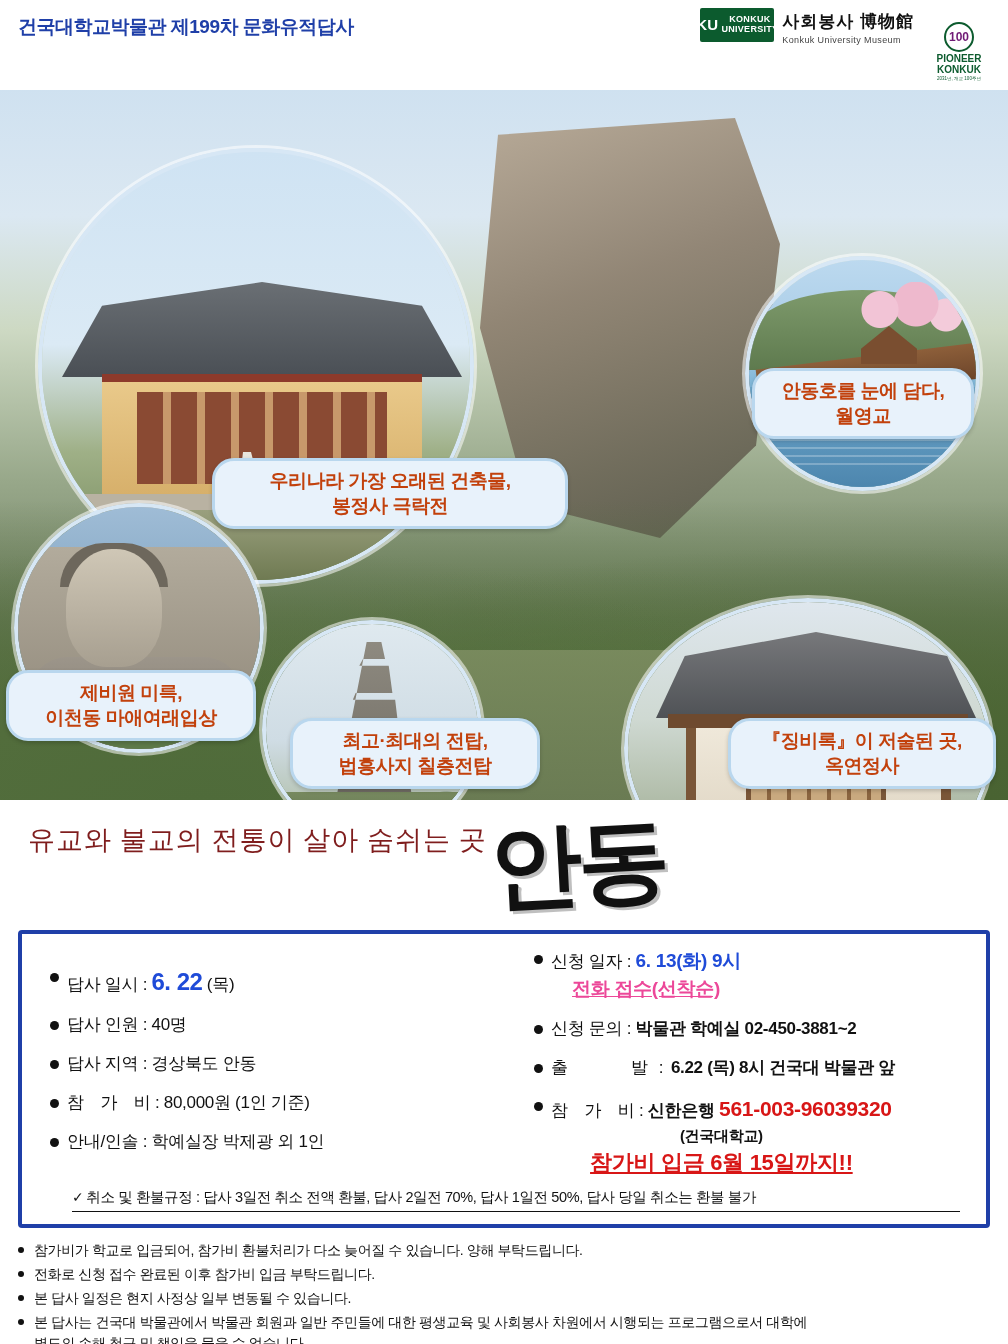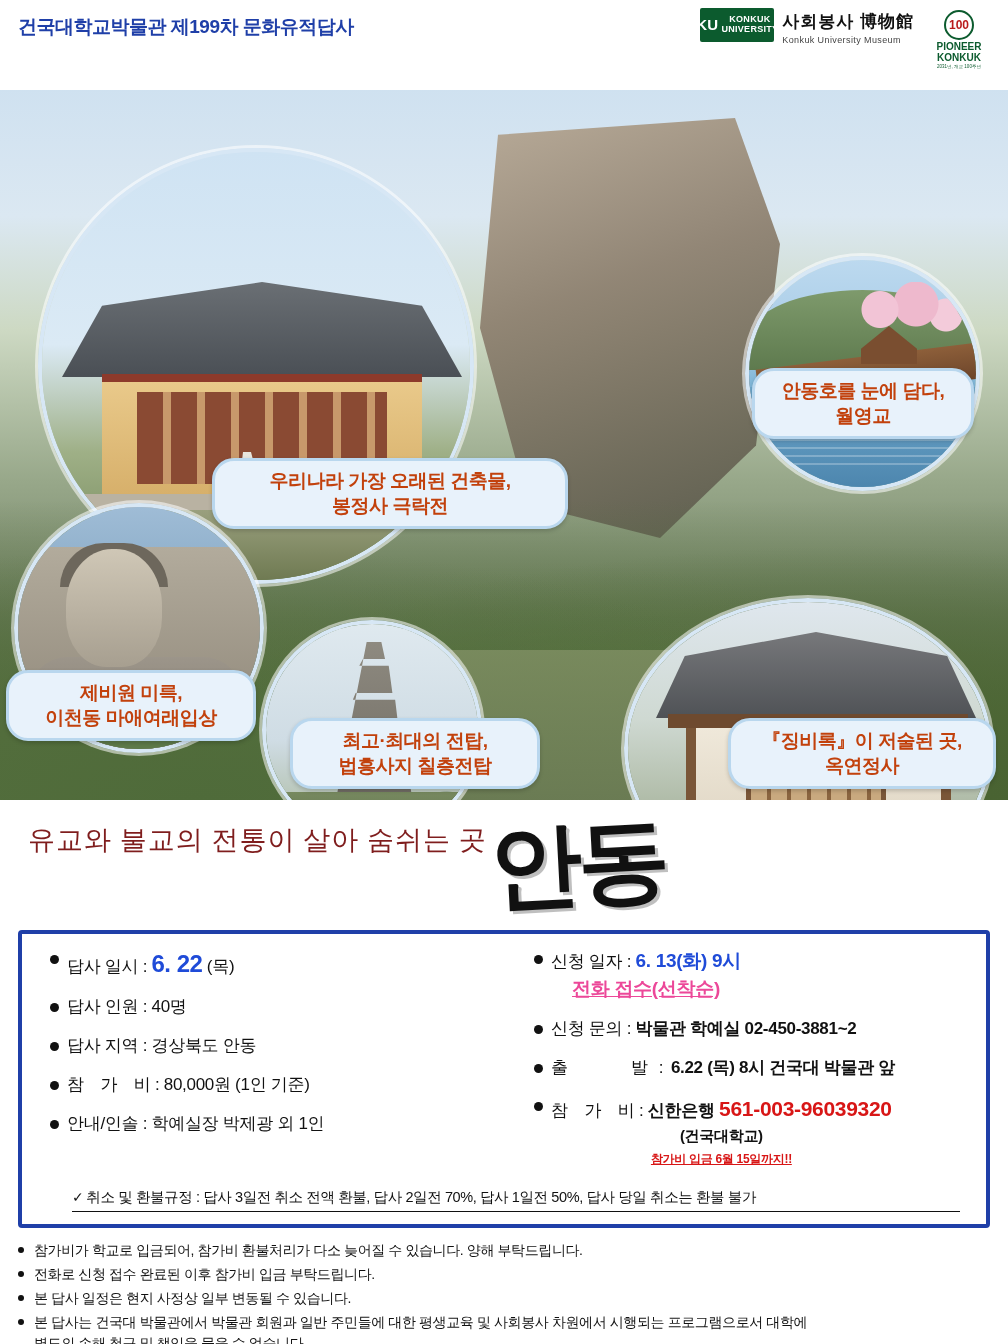--- a/index.html
+++ b/index.html
@@ -37,23 +37,23 @@
   .ku-names { padding-top: 2px; }
   .ku-kr { font-size: 17px; font-weight: bold; color: #111; letter-spacing: 1px; }
   .ku-en { font-size: 9px; color: #444; letter-spacing: 0.4px; margin-top: 2px; }
   .pioneer {
     width: 74px; text-align: center; color: #0c5b2e;
     font-size: 10px; font-weight: bold; line-height: 1.05;
     position: relative; padding-top: 2px;
   }
   .pioneer .circ {
     width: 30px; height: 30px; border-radius: 50%;
-    border: 2px solid #0c5b2e; margin: 0 auto 2px auto;
+    border: 2px solid #0c5b2e; margin: 12px auto 2px auto;
     display: flex; align-items: center; justify-content: center;
-    font-size: 12px; color: #b91c1c;
+    font-size: 12px; color: #701a75;
   }
   .pioneer .sub { font-size: 5.5px; font-weight: normal; color: #0c5b2e; margin-top: 2px; }
   .pioneer .yr { font-size: 4.5px; color: #0c5b2e; }
 
   
   .collage {
     position: absolute; top: 88px; left: 0; width: 1008px; height: 712px;
     overflow: hidden;
   }
   .bg-sky {
@@ -190,37 +190,37 @@
     text-shadow: 3px 3px 0 rgba(0,0,0,.25);
   }
 
   
   .info-panel {
     position: absolute; left: 18px; top: 930px; width: 972px; height: 298px;
     background: #ffffff;
     border: 4px solid #1f3fa8;
     border-radius: 4px;
   }
-  .col-left { position: absolute; left: 28px; top: 14px; width: 480px; }
+  .col-left { position: absolute; left: 28px; top: 32px; width: 480px; }
   .col-right { position: absolute; left: 512px; top: 14px; width: 448px; }
   .li {
     display: flex; align-items: flex-start; gap: 8px;
     margin-bottom: 16px; font-size: 17px; color: #111;
     line-height: 1.35; letter-spacing: -0.3px;
   }
   .li .dot {
     flex: 0 0 auto; width: 9px; height: 9px; border-radius: 50%;
     background: #111; margin-top: 7px;
   }
   .label-sp { letter-spacing: 3px; }
   .blue-big { color: #1f4bd8; font-weight: bold; font-size: 24px; letter-spacing: -0.5px; }
   .blue-mid { color: #1f4bd8; font-weight: bold; font-size: 19px; }
   .blue-ul { color: #ec4899; font-weight: bold; font-size: 19px; text-decoration: underline; text-align: center; }
   .red-big { color: #d81616; font-weight: bold; font-size: 21px; }
-  .red-ul { color: #d81616; font-weight: bold; font-size: 12px; text-decoration: underline; }
+  .red-ul { color: #d81616; font-weight: bold; font-size: 22px; text-decoration: underline; }
   .sub-center { text-align: center; font-size: 15px; color: #111; margin-top: 2px; }
   .refund {
     position: absolute; left: 50px; right: 26px; bottom: 12px;
     font-size: 14.5px; color: #111; letter-spacing: -0.4px;
     border-bottom: 1px solid #111; padding-bottom: 4px;
   }
   .refund .chk { font-size: 14px; margin-right: 3px; }
 
   
   .notes {

